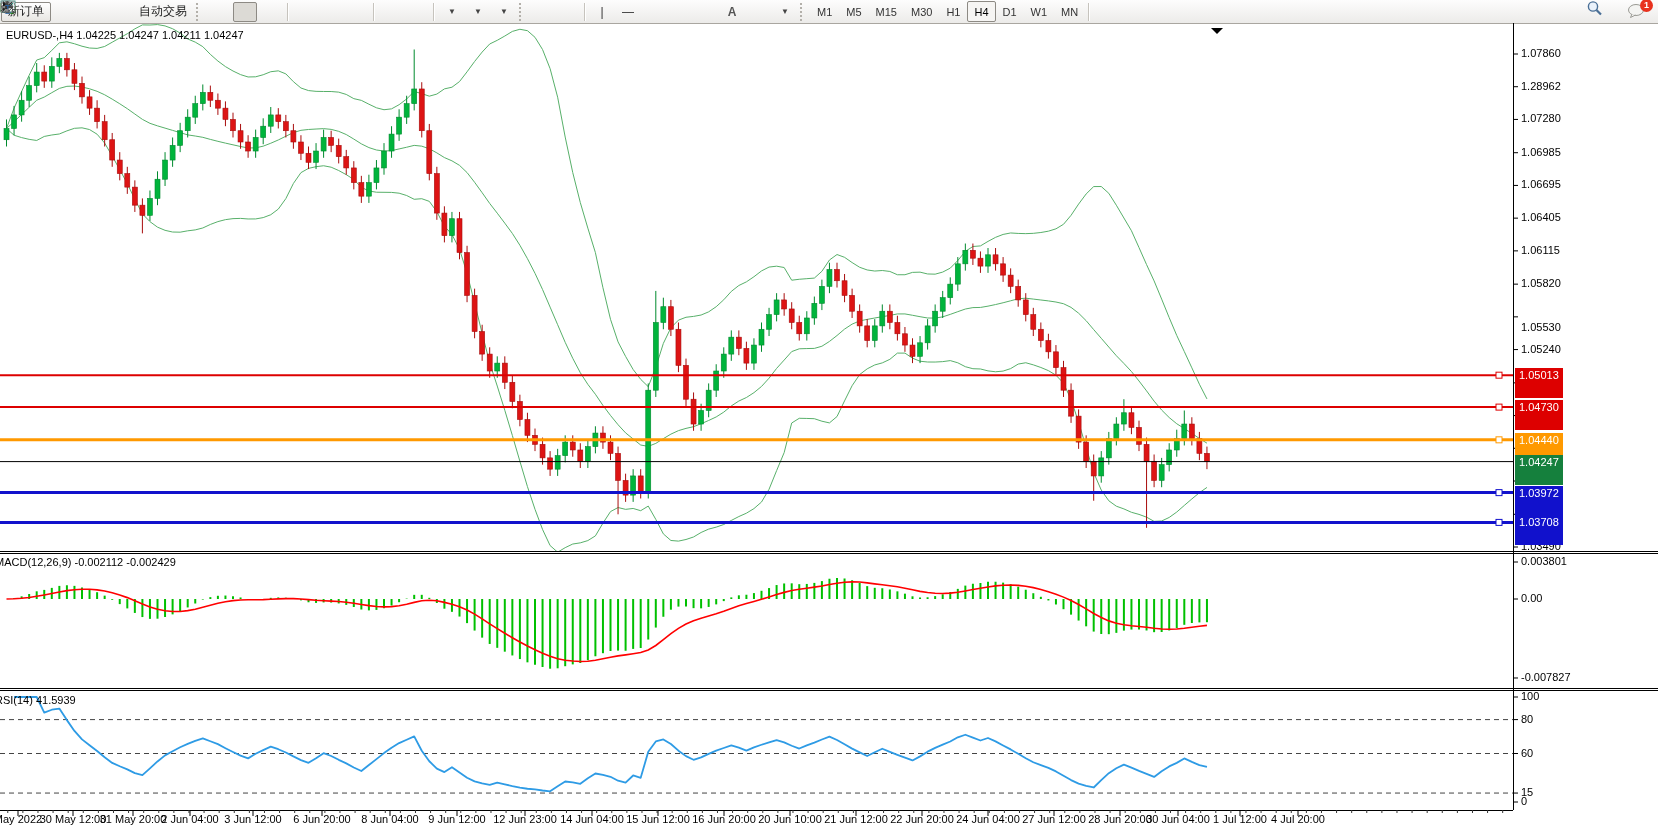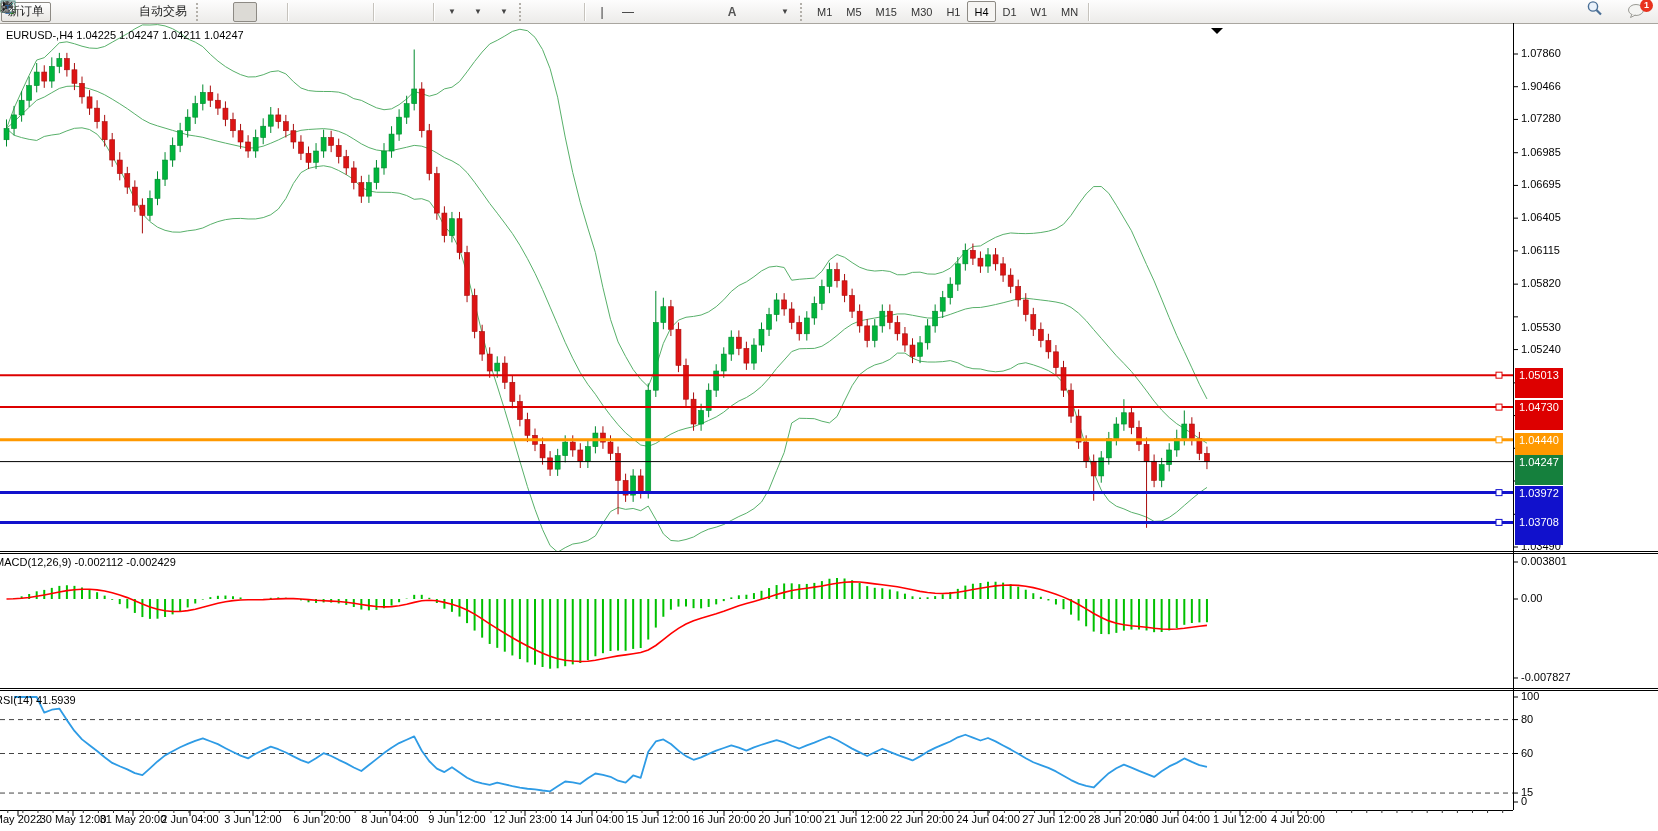--- a/index.html
+++ b/index.html
@@ -949,21 +949,21 @@
       <line x1="1487.5749999999982" y1="810" x2="1487.5749999999982" y2="813" stroke="#333"></line>
       <line x1="1502.6749999999981" y1="810" x2="1502.6749999999981" y2="813" stroke="#333"></line>
     </svg>
 
   <div class="pane-label" id="chart-title">EURUSD-,H4  1.04225 1.04247 1.04211 1.04247</div>
   <div class="pane-label" id="macd-label">MACD(12,26,9) -0.002112 -0.002429</div>
   <div class="pane-label" id="rsi-label">RSI(14) 41.5939</div>
 
   <div id="axis-labels">
       <div class="tick-label" style="top: 47px;">1.07860</div>
-      <div class="tick-label" style="top: 79.7163px;">1.90466</div>
+      <div class="tick-label" style="top: 79.7163px;">1.28962</div>
       <div class="tick-label" style="top: 112.433px;">1.07280</div>
       <div class="tick-label" style="top: 145.713px;">1.06985</div>
       <div class="tick-label" style="top: 178.429px;">1.06695</div>
       <div class="tick-label" style="top: 211.146px;">1.06405</div>
       <div class="tick-label" style="top: 243.862px;">1.06115</div>
       <div class="tick-label" style="top: 277.143px;">1.05820</div>
       <div class="tick-label" style="top: 321px;">1.05530</div>
       <div class="tick-label" style="top: 342.575px;">1.05240</div>
       <div class="tick-label" style="top: 375.856px;">1.04945</div>
       <div class="tick-label" style="top: 408.572px;">1.04655</div>

